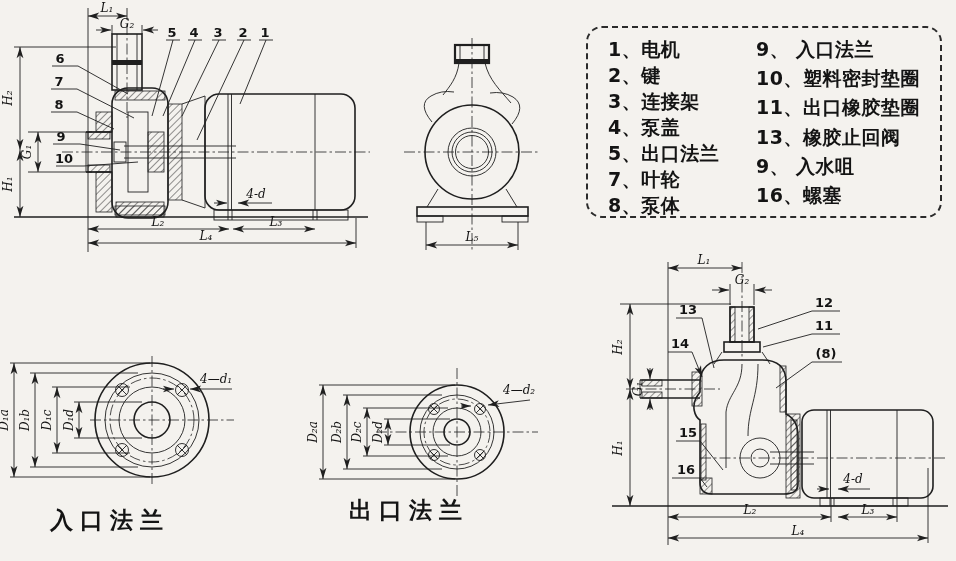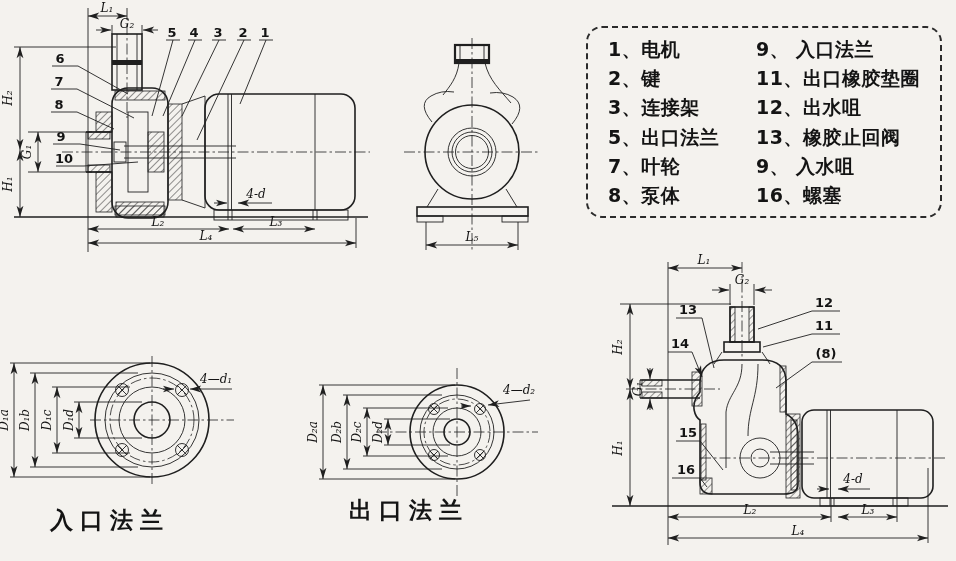--- a/index.html
+++ b/index.html
@@ -355,26 +355,27 @@
       <text class="dl" x="853" y="483" text-anchor="middle">4-d</text>
     </g>
   </g>
 </svg>
 
 <div class="legend">
   <div class="lcol lcol1">
     <div class="lrow"><span class="num">1、</span><span>电机</span></div>
     <div class="lrow"><span class="num">2、</span><span>键</span></div>
     <div class="lrow"><span class="num">3、</span><span>连接架</span></div>
+    <div class="lrow"><span class="num">4、</span><span>泵盖</span></div>
     <div class="lrow"><span class="num">5、</span><span>出口法兰</span></div>
     <div class="lrow"><span class="num">7、</span><span>叶轮</span></div>
     <div class="lrow"><span class="num">8、</span><span>泵体</span></div>
   </div>
   <div class="lcol lcol2">
     <div class="lrow"><span class="num">9、</span><span>入口法兰</span></div>
+    <div class="lrow"><span class="num">10、</span><span>塑料密封垫圈</span></div>
     <div class="lrow"><span class="num">11、</span><span>出口橡胶垫圈</span></div>
-    <div class="lrow"><span class="num">12、</span><span>出水咀</span></div>
     <div class="lrow"><span class="num">13、</span><span>橡胶止回阀</span></div>
     <div class="lrow"><span class="num">9、</span><span>入水咀</span></div>
     <div class="lrow"><span class="num">16、</span><span>螺塞</span></div>
   </div>
 </div>
 </div>
 
 </body></html>

